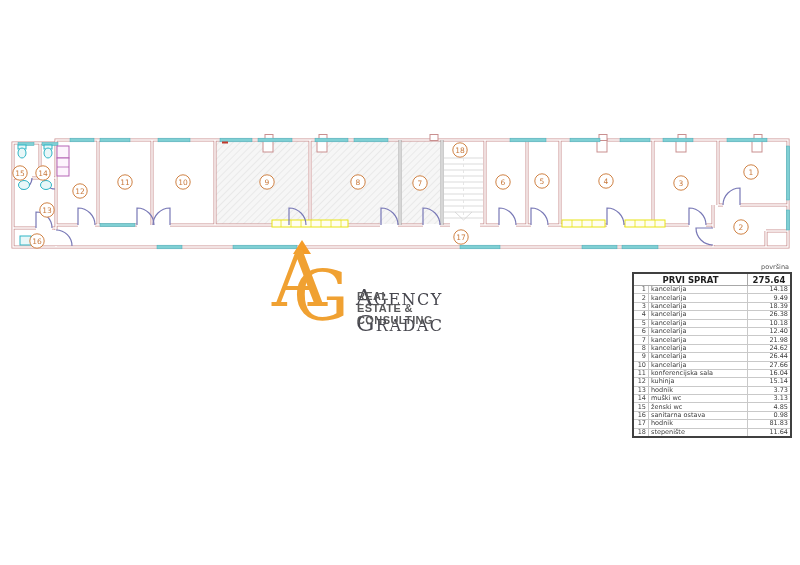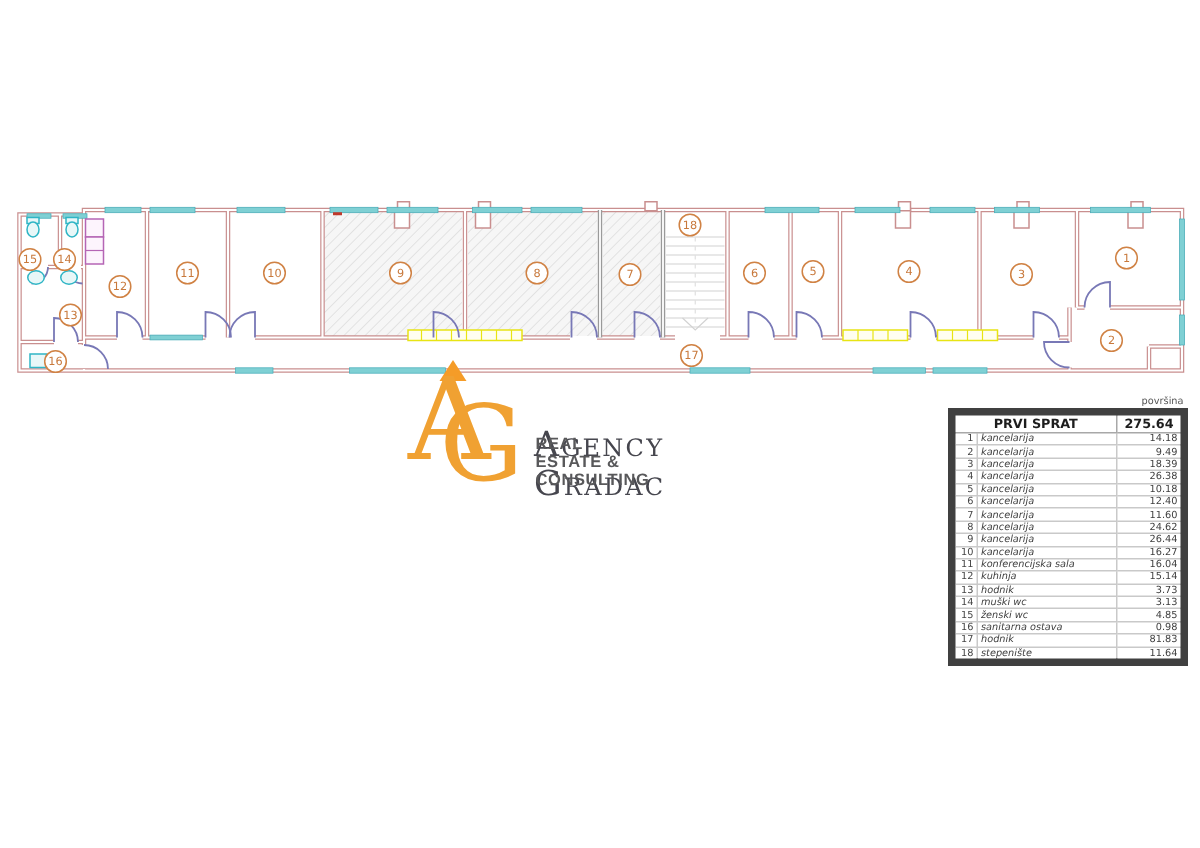--- a/index.html
+++ b/index.html
@@ -27,29 +27,29 @@
   .m-a,.m-g{position:absolute;color:#f0a132;font-family:"DejaVu Serif",serif;line-height:1;}
   .m-a{left:272px;top:242px;font-size:76px;}
   .m-g{left:293px;top:261px;font-size:70px;}
   .logo-name{position:absolute;left:356px;top:284px;font-family:"DejaVu Serif",serif;
              font-variant:small-caps;font-size:23px;letter-spacing:1.5px;color:#46464e;}
   .logo-tagline{position:absolute;left:357px;top:290px;font-family:"Liberation Sans",sans-serif;
              font-weight:bold;font-size:11px;letter-spacing:0.4px;color:#58585a;}
   
   .table-wrap{position:absolute;left:632px;top:263px;width:160px;}
   .povrsina{font-size:6.5px;color:#555;text-align:right;padding-right:3px;height:9px;}
-  table.area{border-collapse:collapse;width:100%;border:5px solid #404040;
+  table.area{border-collapse:collapse;width:100%;border:2px solid #404040;
              font-size:6.5px;color:#3c3c3c;}
   table.area th{border:1px solid #a8a8a8;font-size:8.5px;color:#1d1d1d;height:11px;
                 padding:0 2px;font-weight:bold;}
   table.area th.title-cell{text-align:center;}
   table.area th.total-cell{width:38px;}
   table.area td{border:1px solid #c9c9c9;height:7.4px;line-height:7px;padding:0 2px;}
   td.idx{width:10px;text-align:right;color:#444;}
-  td.nm{text-align:left;font-style:italic;}
+  td.nm{text-align:left;}
   td.ar{width:38px;text-align:right;}
 </style>
 </head>
 <body>
 
 <div id="canvas">
 
   <svg id="plan" width="800" height="565" viewBox="0 0 800 565">
     <defs>
       <pattern id="hatch" width="5" height="5" patternUnits="userSpaceOnUse" patternTransform="rotate(45)">
@@ -259,36 +259,36 @@
             <td class="ar">10.18</td>
           </tr>
           <tr>
             <td class="idx">6</td>
             <td class="nm">kancelarija</td>
             <td class="ar">12.40</td>
           </tr>
           <tr>
             <td class="idx">7</td>
             <td class="nm">kancelarija</td>
-            <td class="ar">11.60</td>
+            <td class="ar">21.98</td>
           </tr>
           <tr>
             <td class="idx">8</td>
             <td class="nm">kancelarija</td>
             <td class="ar">24.62</td>
           </tr>
           <tr>
             <td class="idx">9</td>
             <td class="nm">kancelarija</td>
             <td class="ar">26.44</td>
           </tr>
           <tr>
             <td class="idx">10</td>
             <td class="nm">kancelarija</td>
-            <td class="ar">16.27</td>
+            <td class="ar">27.66</td>
           </tr>
           <tr>
             <td class="idx">11</td>
             <td class="nm">konferencijska sala</td>
             <td class="ar">16.04</td>
           </tr>
           <tr>
             <td class="idx">12</td>
             <td class="nm">kuhinja</td>
             <td class="ar">15.14</td>

